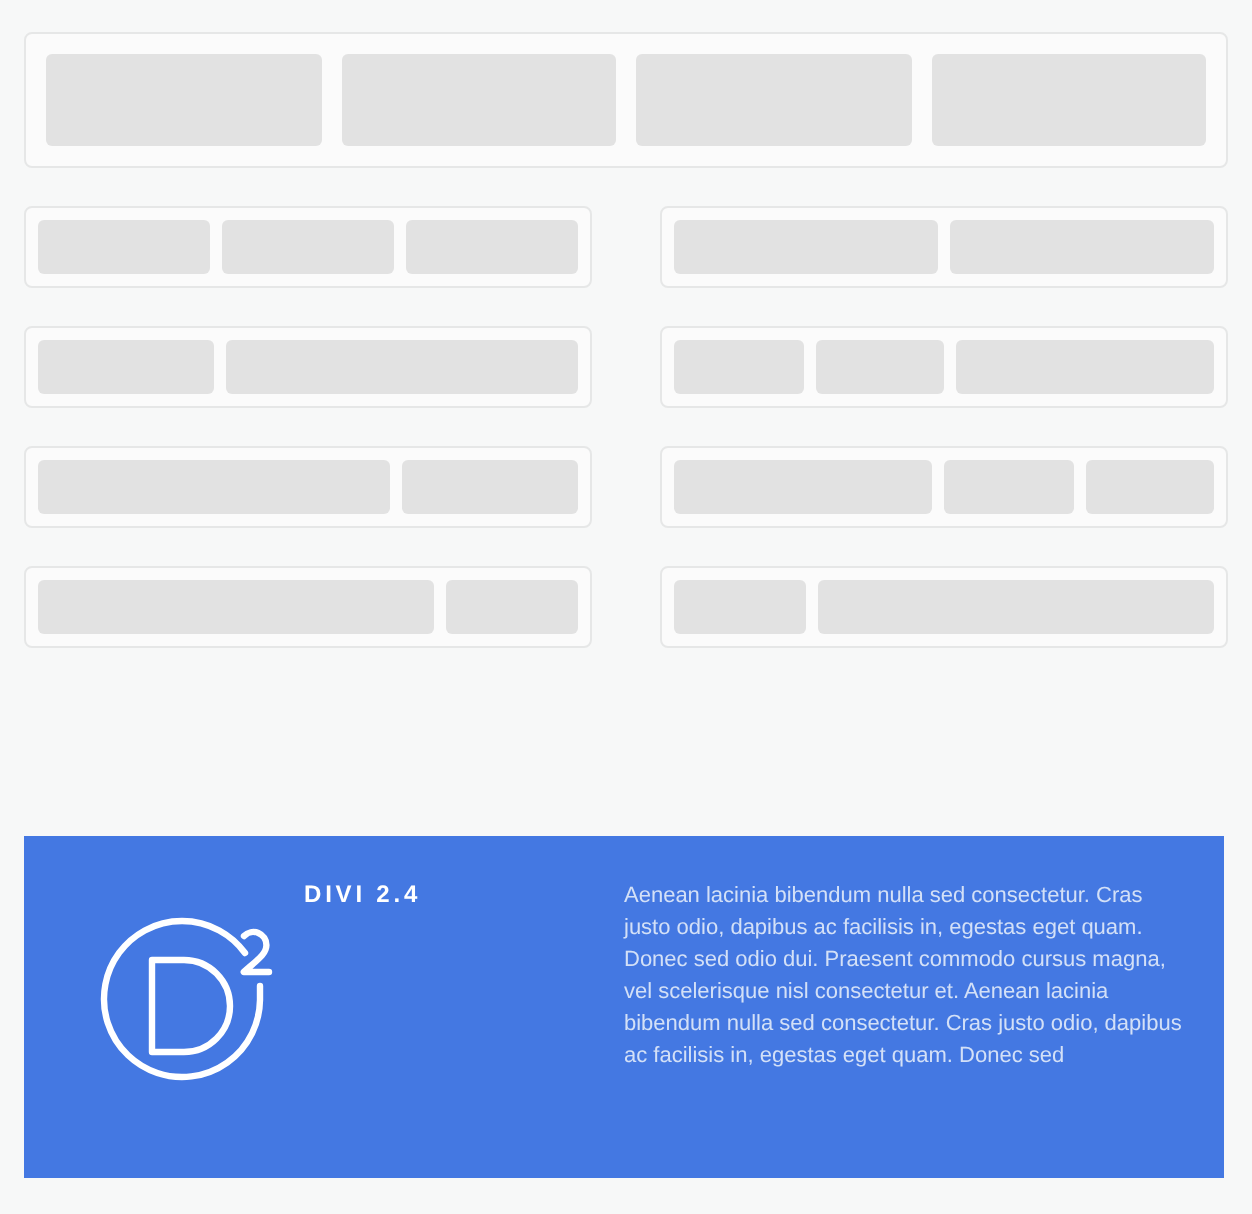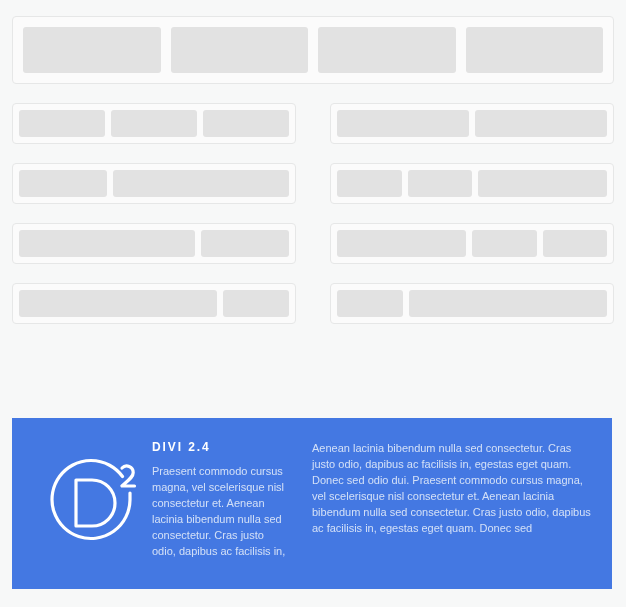--- a/index.html
+++ b/index.html
@@ -209,21 +209,20 @@
           <path d="M 84 14
                    a 6.5 6.5 0 0 1 11.2 4.6
                    c 0 4.4 -4.6 7.4 -11.3 13.4
                    l 12.6 0" stroke="#ffffff" stroke-width="3.2" fill="none" stroke-linecap="round" stroke-linejoin="round"></path>
         </svg>
       </span>
     </div>
 
     <div class="promo-col narrow">
       <h3 class="promo-title">DIVI 2.4</h3>
-      <p class="promo-body">Praesent commodo cursus magna, vel scelerisque nisl consectetur et. Aenean lacinia bibendum nulla sed consectetur. Cras justo odio, dapibus ac facilisis in,</p>
     </div>
 
     <div class="promo-col wide">
       <p class="promo-body">Aenean lacinia bibendum nulla sed consectetur. Cras justo odio, dapibus ac facilisis in, egestas eget quam. Donec sed odio dui. Praesent commodo cursus magna, vel scelerisque nisl consectetur et. Aenean lacinia bibendum nulla sed consectetur. Cras justo odio, dapibus ac facilisis in, egestas eget quam. Donec sed</p>
     </div>
 
   </div>
 
 </div>
 

